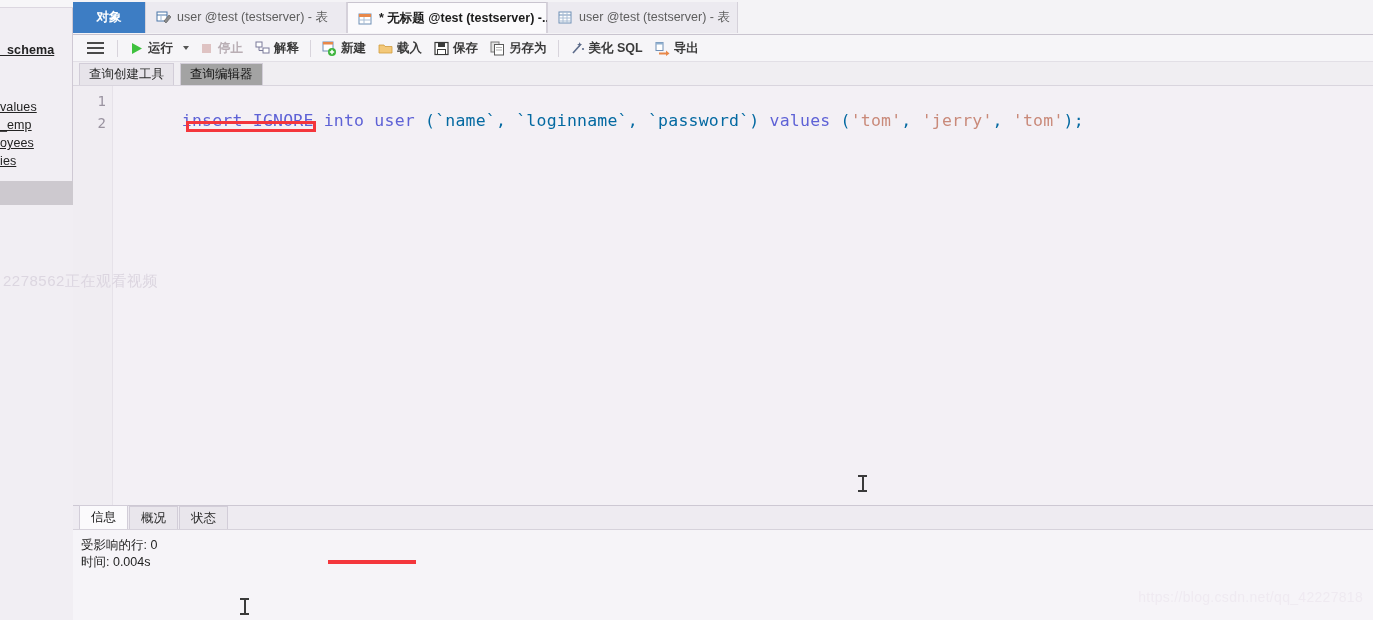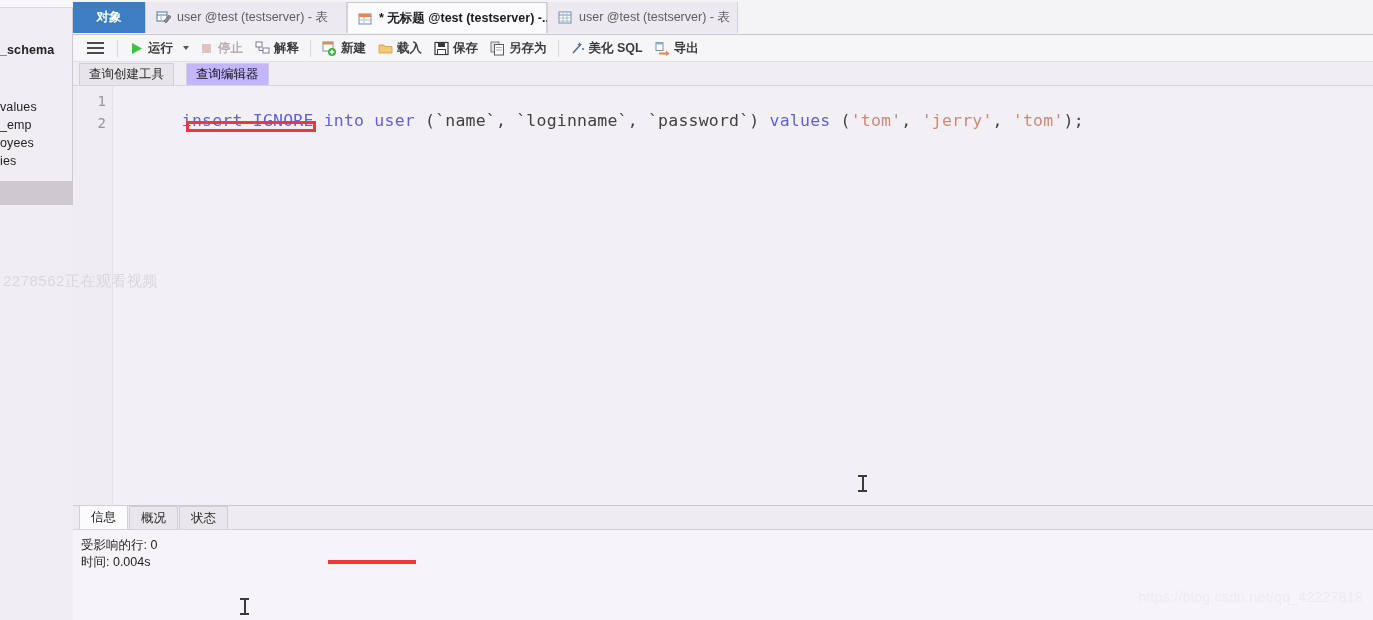--- a/index.html
+++ b/index.html
@@ -15,21 +15,21 @@
   .sidebar{
     position:absolute; left:0; top:0; width:73px; height:620px;
     background:#f1eef3; border-right:1px solid #cfc9d4;
   }
   .sb-top-strip{
     position:absolute; left:0; top:0; width:73px; height:8px;
     background:#f7f6f8; border-bottom:1px solid #dcd7e0;
   }
   .sb-item{
     position:absolute; left:0; font-size:12.5px; color:#232323;
-    white-space:nowrap; letter-spacing:.1px;
+    white-space:nowrap; letter-spacing:.1px;text-decoration:underline;
   }
   .sb-item.bold{ font-weight:bold; }
   .sb-sel{
     position:absolute; left:0; width:73px; height:24px; background:#cdc9cf;
   }
   .sb-lower{
     position:absolute; left:0; top:205px; width:73px; height:415px;
     background:#f1eef3;
   }
 
@@ -86,23 +86,23 @@
 
   
   .subtabs{
     position:absolute; left:73px; top:62px; width:1300px; height:24px;
     background:#f0eef2; border-bottom:1px solid #d9d5de;
     display:flex; align-items:flex-end; padding-left:6px;
   }
   .subtab{
     height:22px; padding:0 9px; font-size:12.5px; color:#2a2a2a;
     display:flex; align-items:center; background:#e7e4ea;
-    border:1px solid #d2cdd8; border-bottom:none; margin-right:12px;
-  }
-  .subtab.active{ background:#c4b5fd; color:#111; }
+    border:1px solid #d2cdd8; border-bottom:none; margin-right:6px;
+  }
+  .subtab.active{ background:#a3a3a3; color:#111; }
 
   
   .editor{
     position:absolute; left:73px; top:86px; width:1300px; height:419px;
     background:#f3f0f5;
   }
   .gutter{
     position:absolute; left:0; top:0; width:40px; height:419px;
     background:#f0edf2; border-right:1px solid #e6e2e9;
   }
@@ -110,21 +110,21 @@
     position:absolute; right:6px; width:30px; text-align:right;
     font-family:"DejaVu Sans Mono", monospace; font-size:14px; color:#9a93a0;
   }
   .code{
     position:absolute; left:48px; top:0; width:1250px;
     font-family:"DejaVu Sans Mono", monospace; font-size:16.5px;
     letter-spacing:.2px; white-space:pre;
   }
   .kw{ color:#5e62d6; }
   .str{ color:#c98a7a; }
-  .plain{ color:#404040; }
+  .plain{ color:#0369a1; }
 
   .redbox{
     position:absolute; left:186px; top:121px; width:130px; height:11px;
     border:3px solid #f4363c; background:transparent;
   }
   .redline{
     position:absolute; left:328px; top:560px; width:88px; height:4px;
     background:#f4363c;
   }
 

